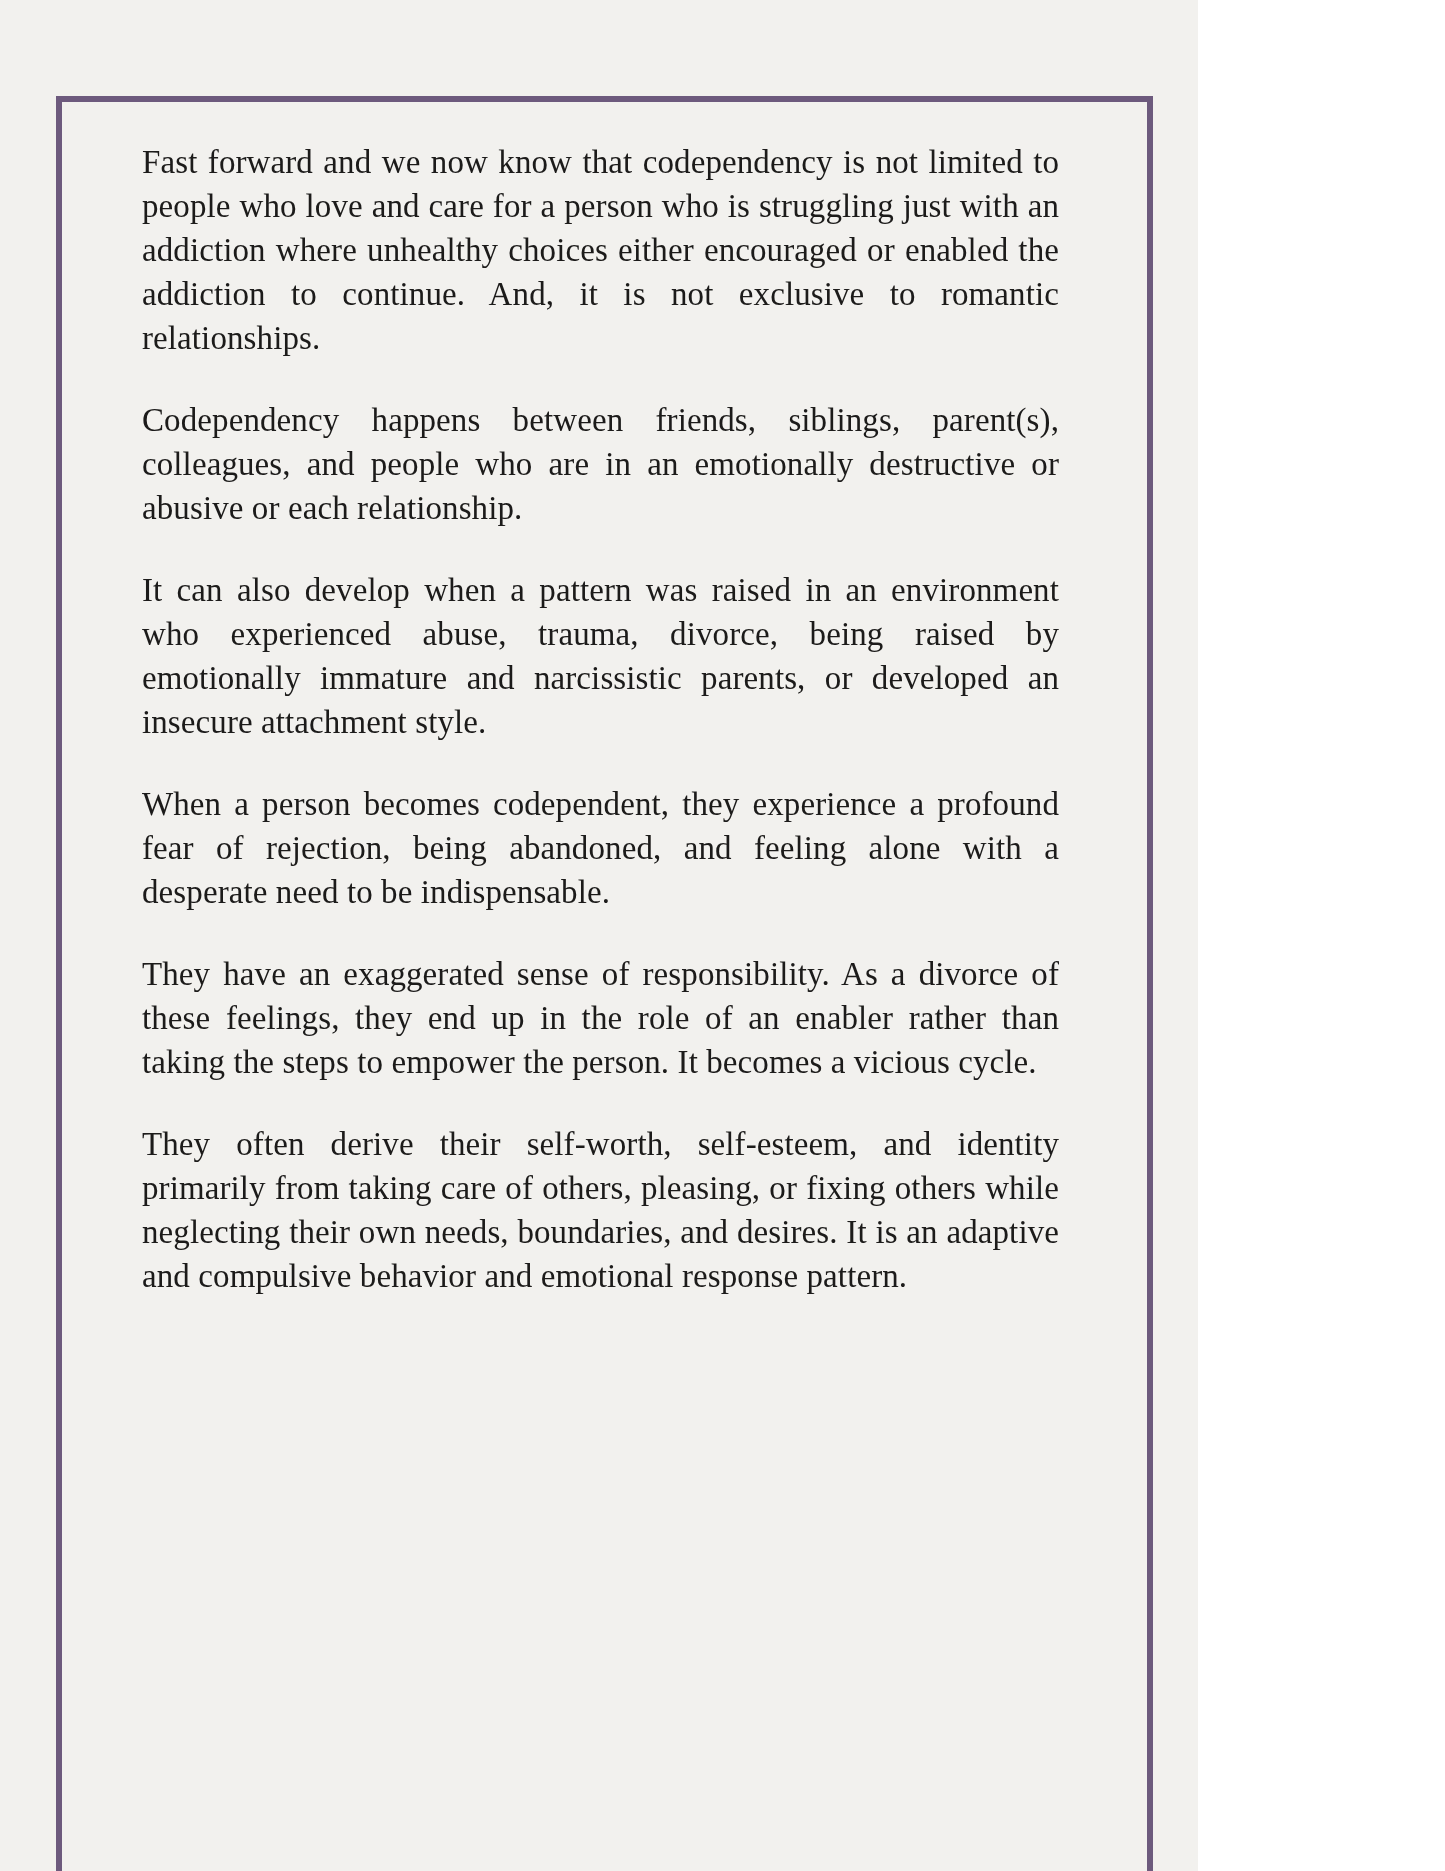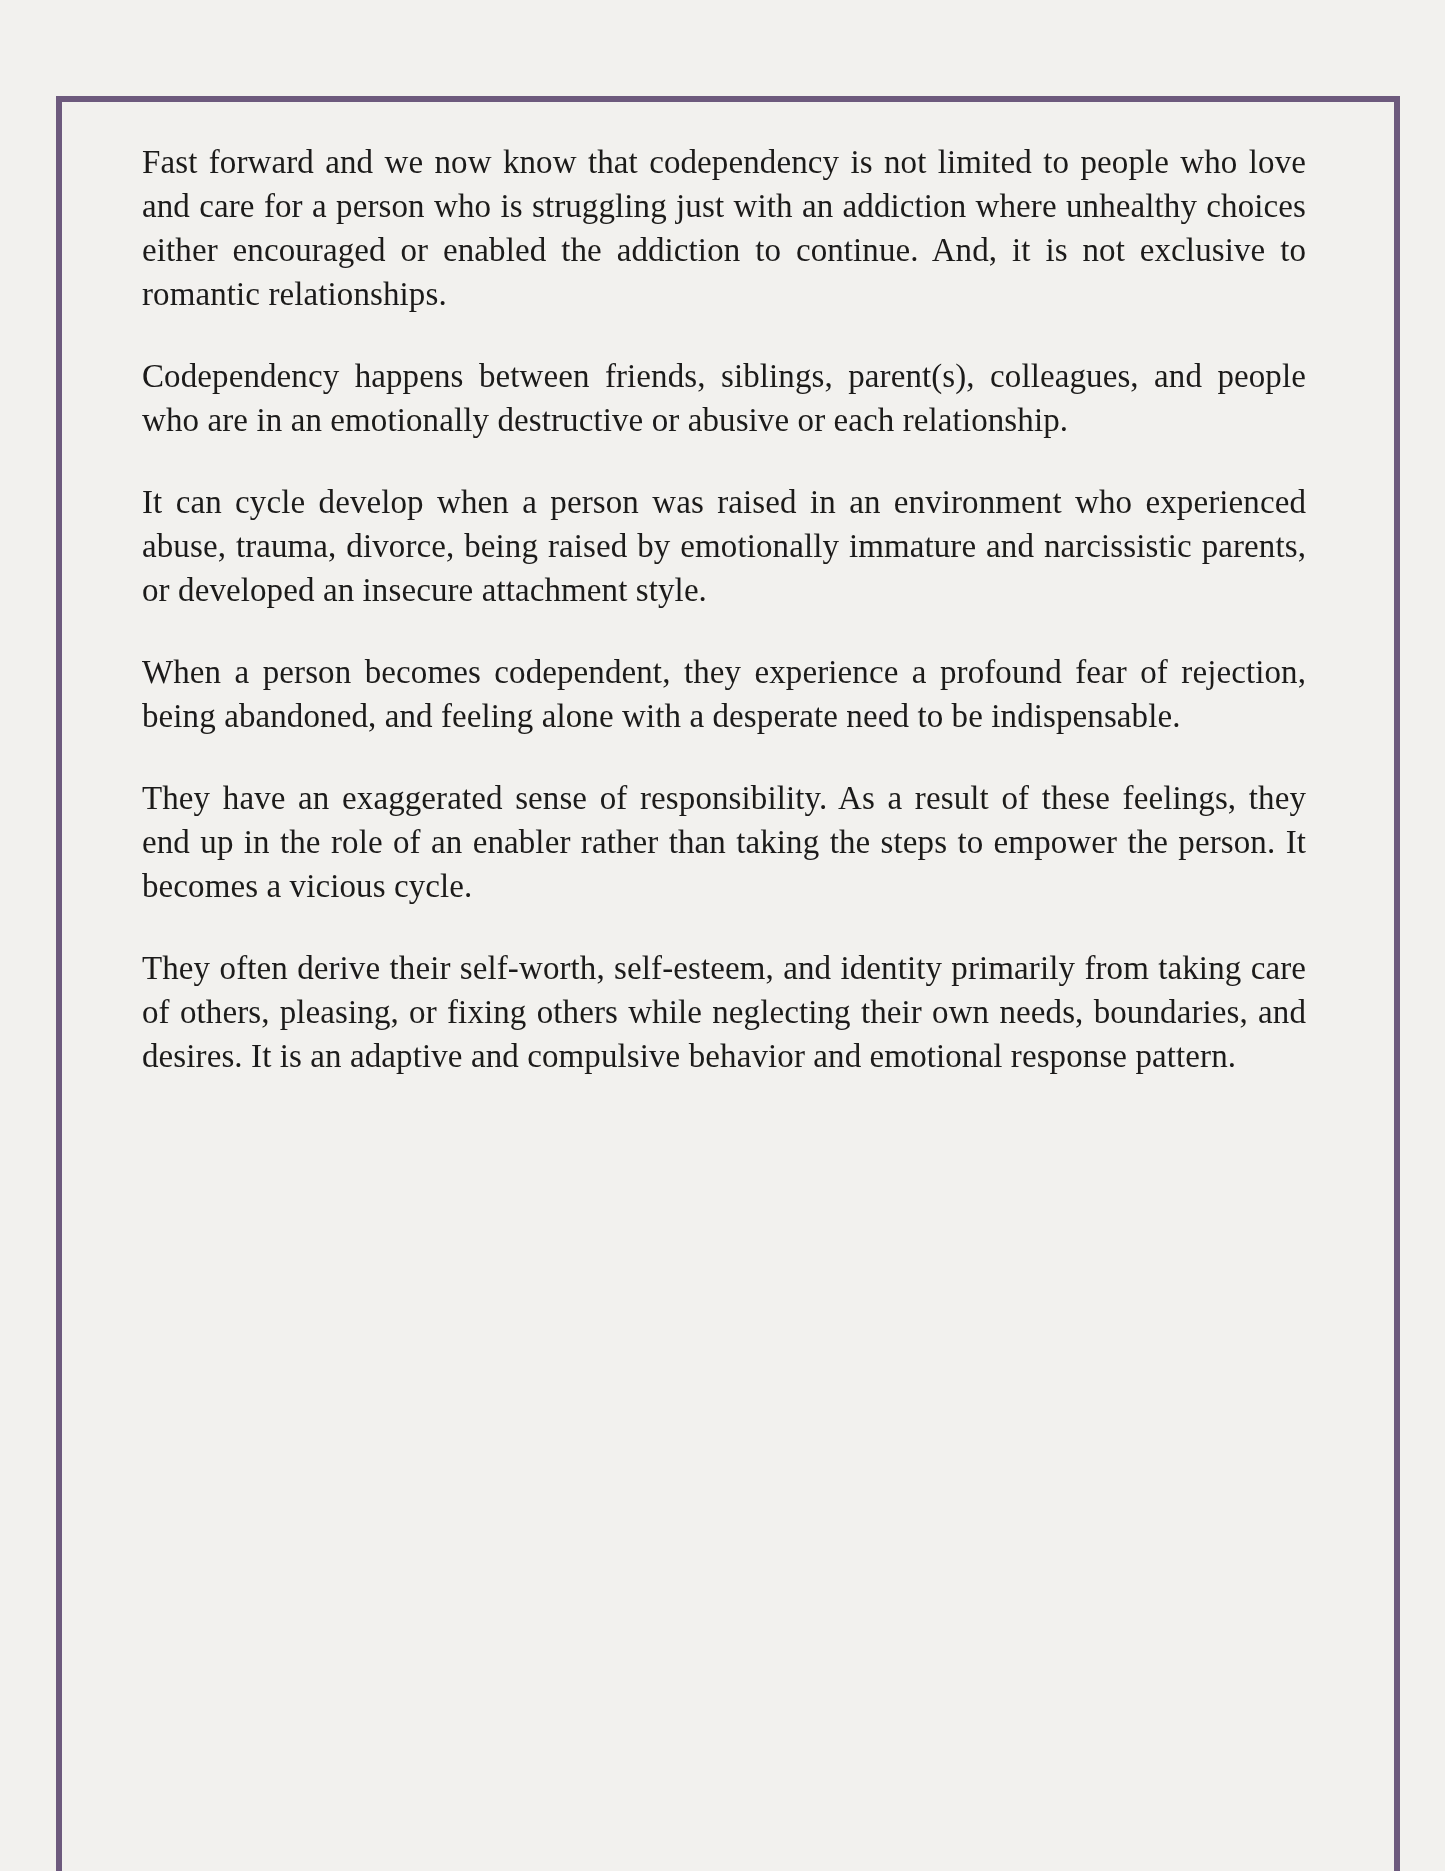--- a/index.html
+++ b/index.html
@@ -1,21 +1,21 @@
 <!DOCTYPE html>
 <html><head>
 <meta charset="utf-8">
 <style>
   html, body {
     margin: 0;
     padding: 0;
   }
   .page {
     position: relative;
-    width: 1445px;
+    width: 1198px;
     height: 1871px;
     background: #f2f1ee;
     overflow: hidden;
     font-family: "Liberation Serif", serif;
   }
   .frame {
     position: absolute;
     left: 56px;
     top: 96px;
     right: 45px;
@@ -36,19 +36,19 @@
   }
 </style>
 </head>
 <body>
 
 <div class="page" style="background: rgb(242, 241, 238); color: rgb(28, 27, 26);">
   <div class="frame" style="border-color: rgb(109, 90, 125);">
     <div class="content">
       <p>Fast forward and we now know that codependency is not limited to people who love and care for a person who is struggling just with an addiction where unhealthy choices either encouraged or enabled the addiction to continue. And, it is not exclusive to romantic relationships.</p>
       <p>Codependency happens between friends, siblings, parent(s), colleagues, and people who are in an emotionally destructive or abusive or each relationship.</p>
-      <p>It can cycle develop when a person was raised in an environment who experienced abuse, trauma, divorce, being raised by emotionally immature and narcissistic parents, or developed an insecure attachment style.</p>
+      <p>It can also develop when a pattern was raised in an environment who experienced abuse, trauma, divorce, being raised by emotionally immature and narcissistic parents, or developed an insecure attachment style.</p>
       <p>When a person becomes codependent, they experience a profound fear of rejection, being abandoned, and feeling alone with a desperate need to be indispensable.</p>
-      <p>They have an exaggerated sense of responsibility. As a result of these feelings, they end up in the role of an enabler rather than taking the steps to empower the person. It becomes a vicious cycle.</p>
+      <p>They have an exaggerated sense of responsibility. As a divorce of these feelings, they end up in the role of an enabler rather than taking the steps to empower the person. It becomes a vicious cycle.</p>
       <p>They often derive their self-worth, self-esteem, and identity primarily from taking care of others, pleasing, or fixing others while neglecting their own needs, boundaries, and desires. It is an adaptive and compulsive behavior and emotional response pattern.</p>
     </div>
   </div>
 </div>
 
 </body></html>

